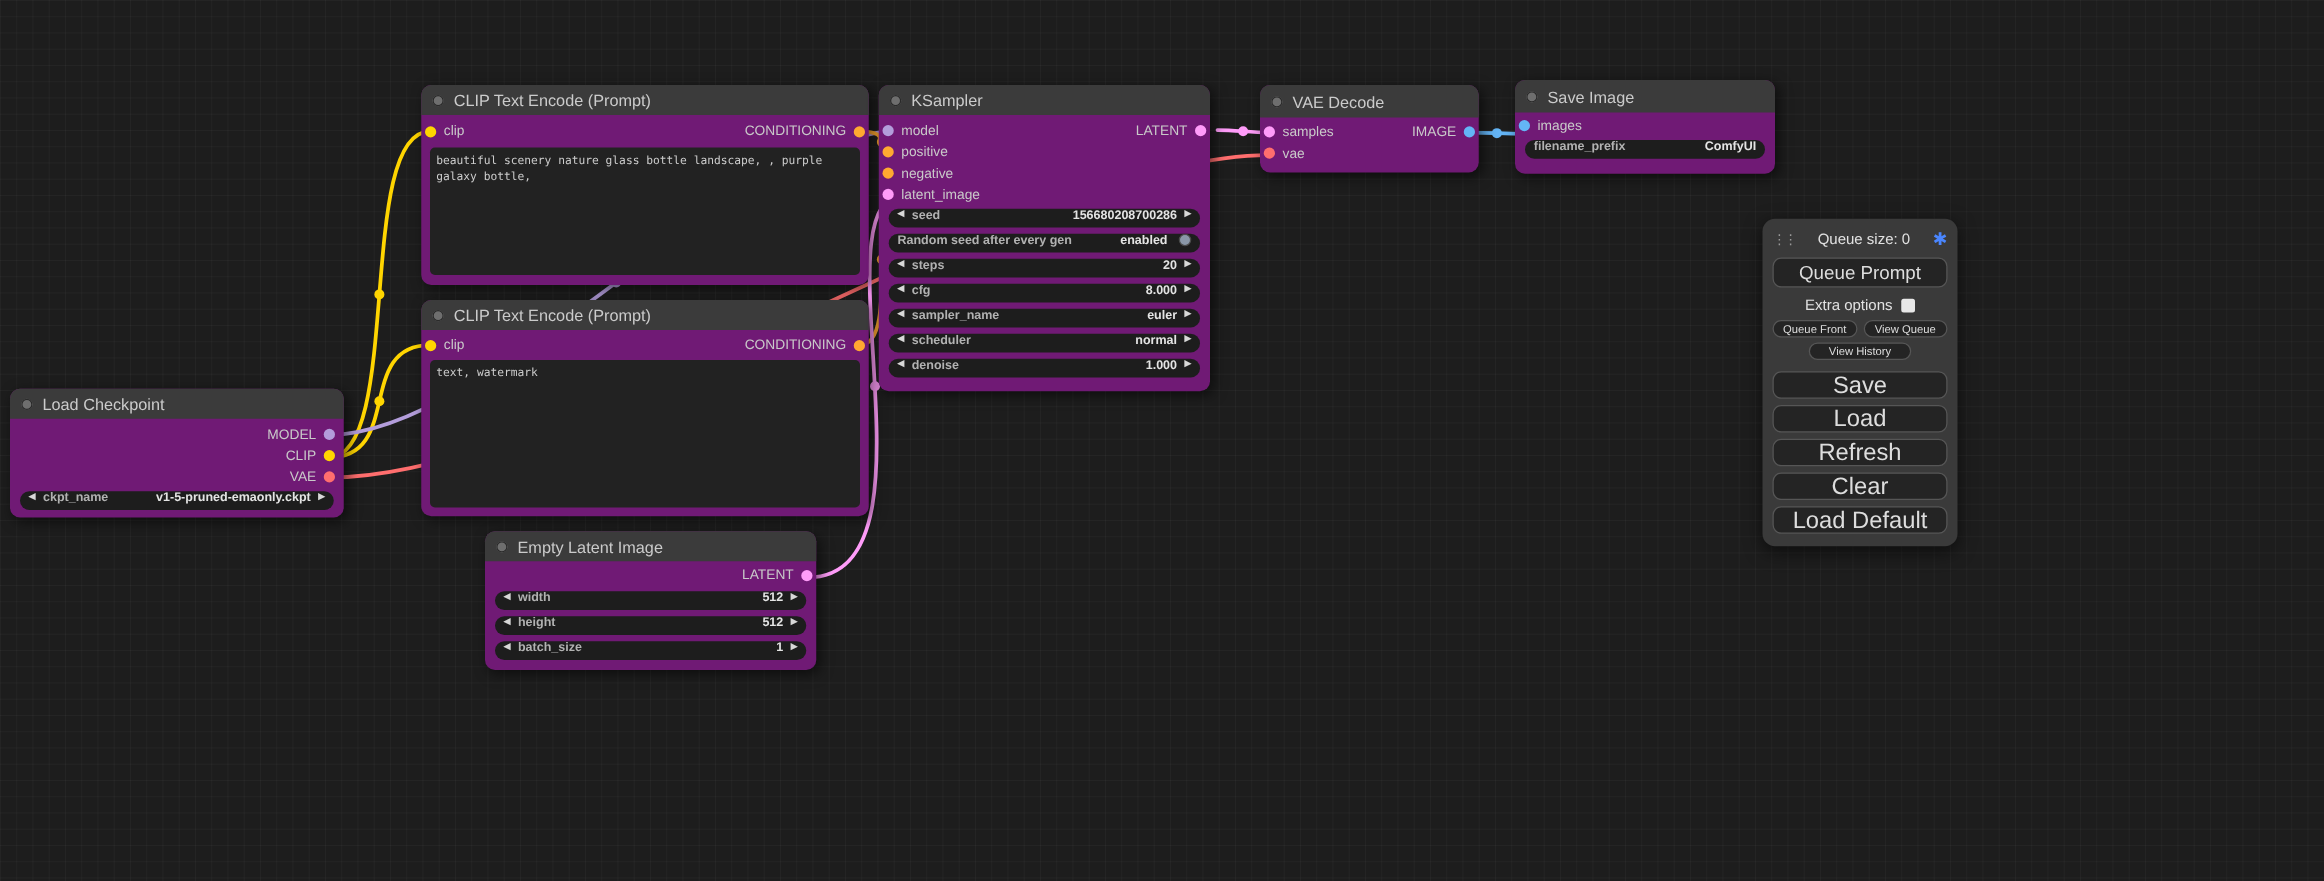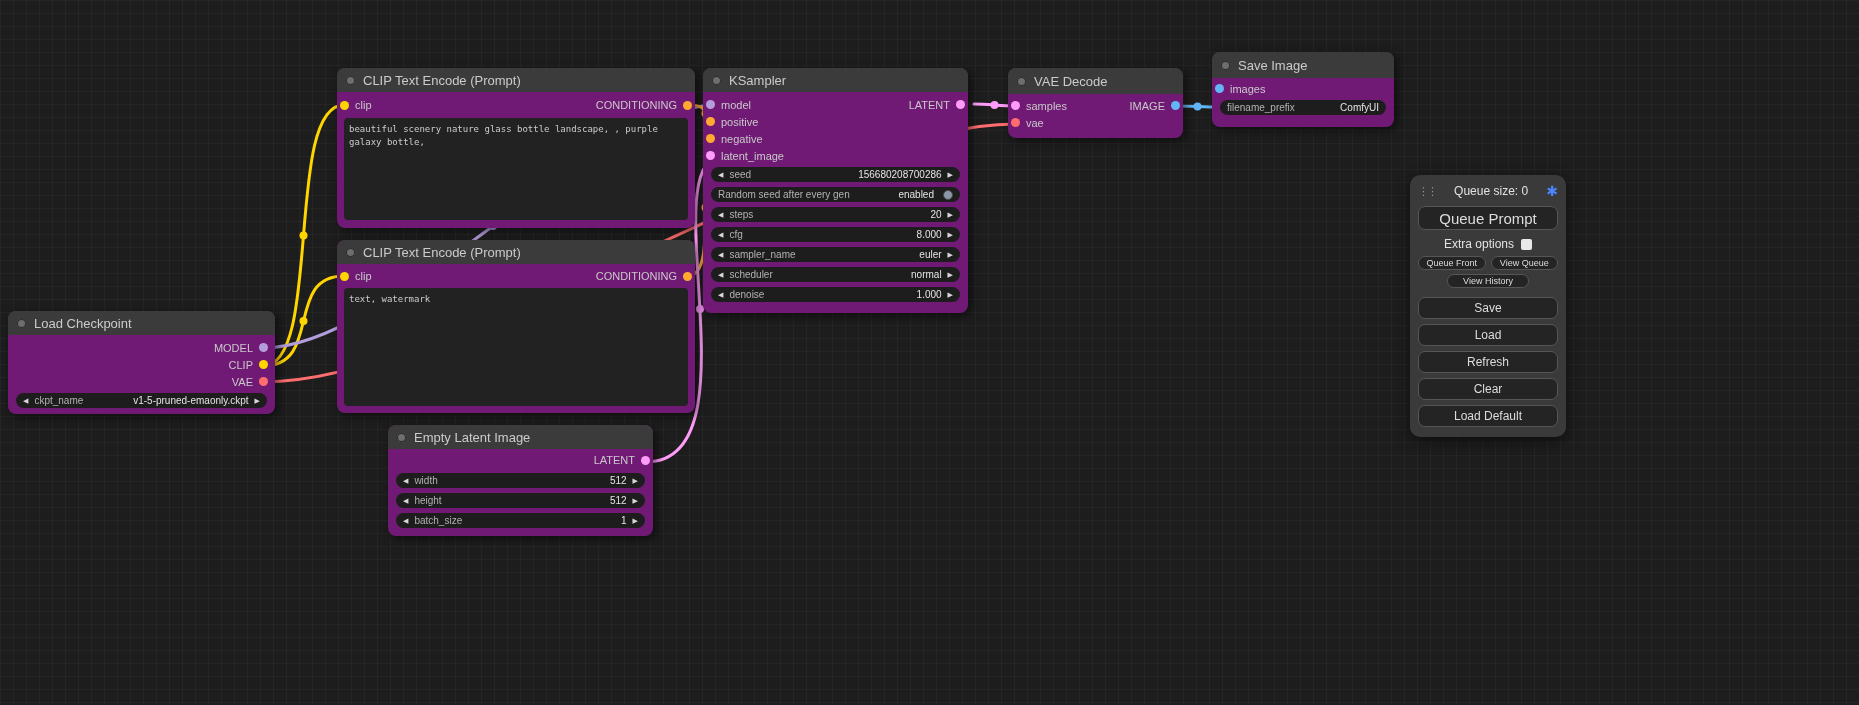--- a/index.html
+++ b/index.html
@@ -45,24 +45,24 @@
   .slot-row.h22 { height: 22px; }
   .slot-row.h26 { height: 26px; }
   .slot-row.h24 { height: 24px; }
   .slot { display: flex; align-items: center; gap: 6px; }
   .pr7 { padding-right: 7px; }
   .sdot { width: 9px; height: 9px; border-radius: 50%; flex: none; }
   .c-model { background: #B39DDB; } .c-clip { background: #FFD500; } .c-vae { background: #FF6E6E; }
   .c-cond { background: #FFA931; } .c-latent { background: #FF9CF9; } .c-image { background: #64B5F6; }
 
   .widget {
-    display: flex; align-items: center; gap: 6px;
+    display: flex; align-items: flex-start; gap: 6px;
     height: 15px; margin: 0 8px 5px; padding: 0 7px;
     background: #1d1d1d; border-radius: 8px;
-    font-size: 10px; cursor: pointer;
+    font-size: 10px; cursor: pointer; font-weight: bold;
   }
   .warrow { font-size: 7px; color: #d8d8d8; flex: none; }
   .wlabel { color: #b2b2b2; white-space: nowrap; }
   .wvalue { margin-left: auto; color: #e4e4e4; white-space: nowrap; }
   .wknob { width: 10px; height: 10px; border-radius: 50%; background: #8a97a8; border: 1px solid #4a4a4a; margin-left: 3px; flex: none; }
 
   .textbox {
     margin: 0 7px; padding: 5px 5px;
     background: #222222; border-radius: 4px;
     font-family: "DejaVu Sans Mono", monospace;
@@ -88,21 +88,21 @@
     background: #242424; border: 1px solid #565656; border-radius: 7px;
     color: #dddddd; font-family: "Liberation Sans", sans-serif;
     cursor: pointer; padding: 0;
   }
   .qp-big { height: 24px; font-size: 15px; margin-top: 7px; }
   .qp-extra { display: flex; align-items: center; justify-content: center; gap: 7px; margin-top: 7px; font-size: 12px; color: #e2e2e2; }
   .qp-check { width: 11px; height: 11px; background: #e8e8e8; border-radius: 2px; cursor: pointer; }
   .qp-row { display: flex; gap: 5px; margin-top: 5px; }
   .qp-small { height: 14px; font-size: 9px; border-radius: 8px; }
   .qp-history { width: 82px; margin: 4px auto 0; display: block; }
-  .qp-stack .qp-btn { height: 22px; font-size: 12px; margin-top: 5px; }
+  .qp-stack .qp-btn { height: 22px; font-size: 19px; margin-top: 5px; }
   .qp-stack { margin-top: 9px; }
 </style>
 </head>
 <body>
 
 <svg class="links" width="1859" height="705" viewBox="0 0 1859 705">
   <path class="lk clip" d="M263,366 C323,366 284,105 344,105"></path>
   <path class="lk clip" d="M263,366 C323,366 284,276 344,276"></path>
   <path class="lk model" d="M263,348 C393,348 593,104 723,104"></path>
   <path class="lk vae" d="M263,382 C462,382 816,124 1015,124"></path>
@@ -326,21 +326,21 @@
     </div>
     <div class="slot-row">
       <span class="slot">
         <span class="sdot c-vae"></span>
         <span>vae</span>
       </span>
     </div>
   </div>
 </div>
 
-<div class="node tall26" style="left:1212px;top:52px;width:182px;height:75px">
+<div class="node tall26" style="left:1212px;top:64px;width:208px;height:75px">
   <div class="node-title">
     <span class="tdot"></span>
     <span>Save Image</span>
   </div>
   <div style="padding-top:2px">
     <div class="slot-row">
       <span class="slot">
         <span class="sdot c-image"></span>
         <span>images</span>
       </span>

